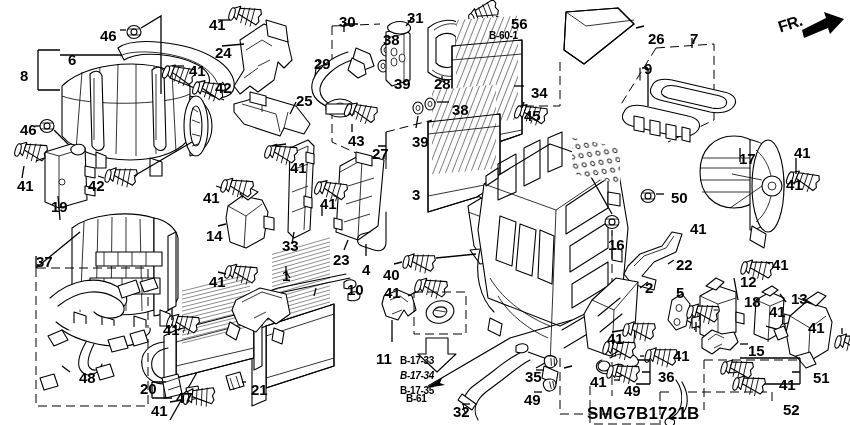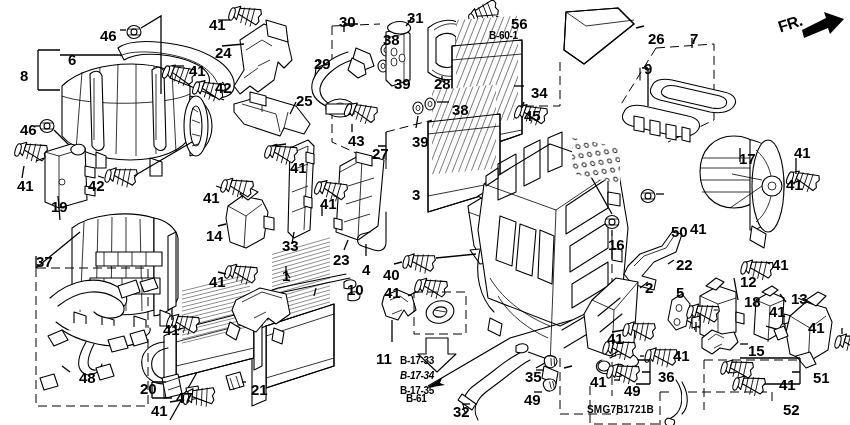--- a/index.html
+++ b/index.html
@@ -15,21 +15,21 @@
     position:absolute;
     font-family:"Liberation Sans", sans-serif;
     font-size:15px;
     font-weight:700;
     color:#000;
     line-height:1;
     white-space:nowrap;
     user-select:none;
   }
   .lbl.bsec{font-size:10px;font-weight:700;letter-spacing:-0.3px;}
-  .lbl.code{font-size:10px;font-weight:700;letter-spacing:0.2px;}
+  .lbl.code{font-size:17px;font-weight:700;letter-spacing:0.2px;}
   .lbl.fr{font-size:16px;font-weight:700;transform:rotate(-18deg);letter-spacing:-0.5px;}
 </style>
 </head>
 <body>
 
 <div id="sheet">
 
   <svg id="art" viewBox="0 0 850 425" xmlns="http://www.w3.org/2000/svg">
     <defs>
       <style>
@@ -656,21 +656,21 @@
       <div class="lbl" style="left: 310px; top: 282px; margin-left: 37px;">10</div>
       <div class="lbl" style="left: 384px; top: 285px;">41</div>
       <div class="lbl" style="left: 376px; top: 351px;">11</div>
       <div class="lbl" style="left: 453px; top: 404px;">32</div>
       <div class="lbl" style="left: 525px; top: 369px;">35</div>
       <div class="lbl" style="left: 524px; top: 392px;">49</div>
       <div class="lbl" style="left: 648px; top: 31px;">26</div>
       <div class="lbl" style="left: 690px; top: 31px;">7</div>
       <div class="lbl" style="left: 644px; top: 61px;">9</div>
       <div class="lbl" style="left: 739px; top: 151px; text-align: right;">17</div>
-      <div class="lbl" style="left: 671px; top: 190px; margin-top: 34px;">50</div>
+      <div class="lbl" style="left: 671px; top: 190px;">50</div>
       <div class="lbl" style="left: 608px; top: 237px;">16</div>
       <div class="lbl" style="left: 690px; top: 221px;">41</div>
       <div class="lbl" style="left: 786px; top: 177px;">41</div>
       <div class="lbl" style="left: 794px; top: 145px;">41</div>
       <div class="lbl" style="left: 676px; top: 257px;">22</div>
       <div class="lbl" style="left: 740px; top: 274px;">12</div>
       <div class="lbl" style="left: 772px; top: 257px;">41</div>
       <div class="lbl" style="left: 645px; top: 280px;">2</div>
       <div class="lbl" style="left: 676px; top: 285px;">5</div>
       <div class="lbl" style="left: 744px; top: 294px;">18</div>

